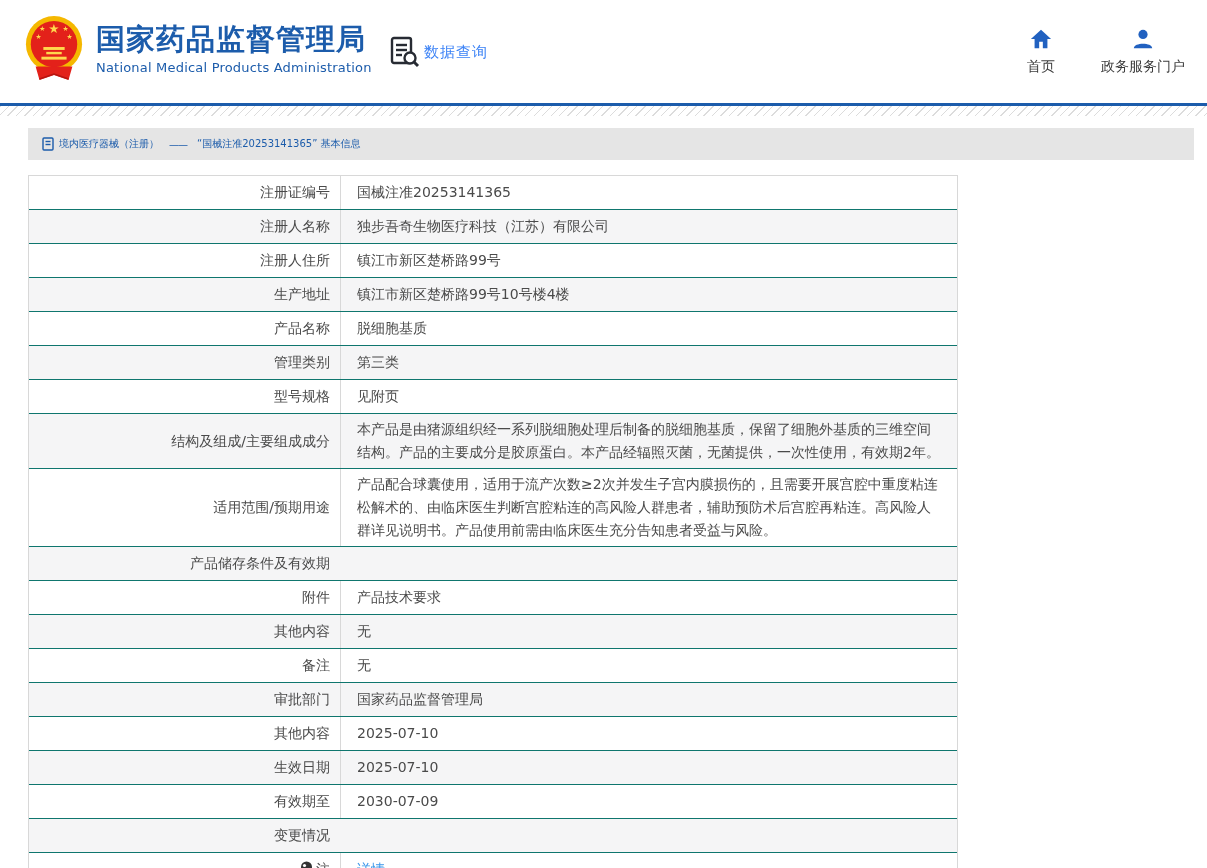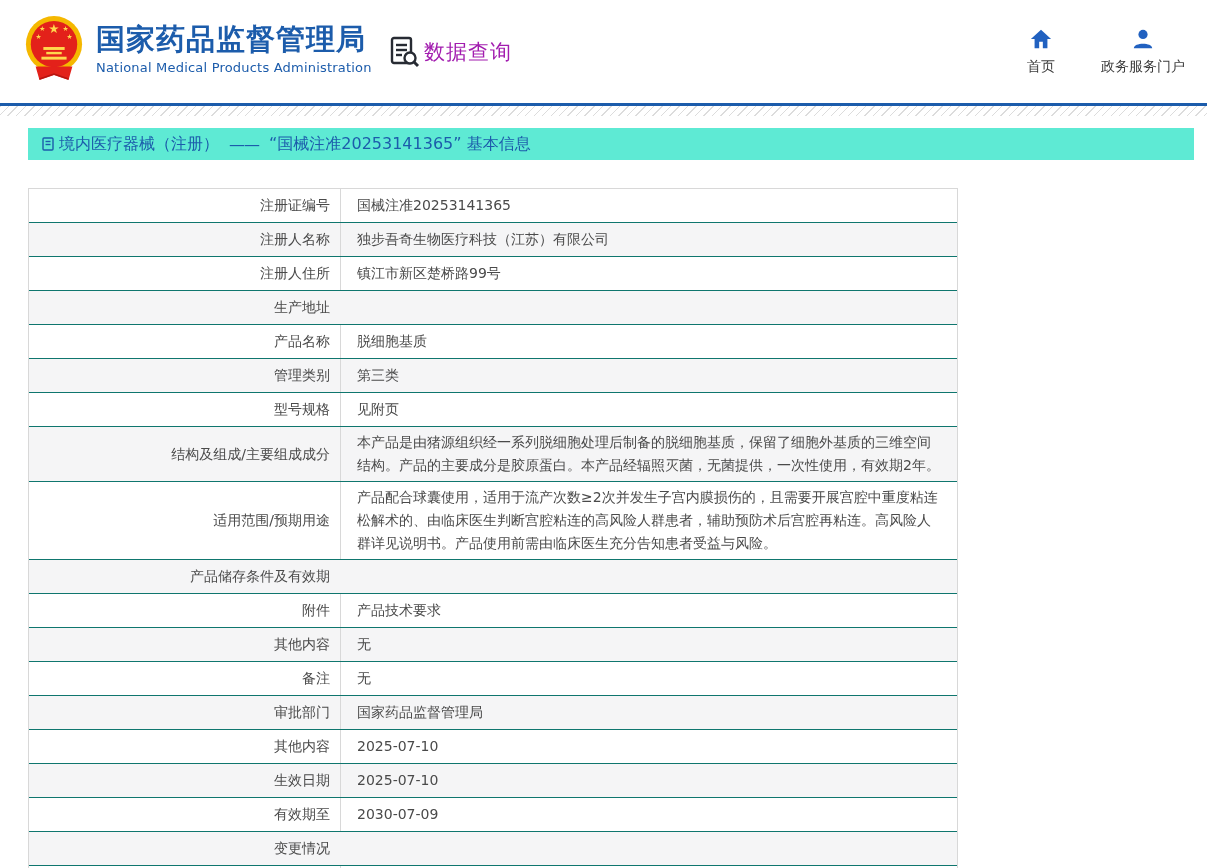--- a/index.html
+++ b/index.html
@@ -13,38 +13,38 @@
   
   .header { position:relative; height:103px; background:#fff; }
   .brand { position:absolute; left:24px; top:12px; display:flex; align-items:center; }
   .emblem { width:60px; height:72px; margin-right:12px; }
   .brand-text { display:flex; flex-direction:column; }
   .org-zh { color:#1c5cab; font-size:29px; font-weight:bold; letter-spacing:1px; line-height:34px; }
   .org-en { color:#1c5cab; font-size:13px; margin-top:4px; letter-spacing:0.2px; }
 
   .module { position:absolute; left:390px; top:36px; display:flex; align-items:center; }
   .module-icon { width:30px; height:32px; margin-right:4px; }
-  .module-label { font-size:21px; color:#a21caf; font-weight:500; letter-spacing:1px; }
+  .module-label { font-size:15px; color:#3b82f6; font-weight:500; letter-spacing:1px; }
 
   .topnav { position:absolute; right:22px; top:28px; display:flex; gap:46px; }
   .nav-item { display:flex; flex-direction:column; align-items:center; cursor:pointer; }
   .nav-item svg { width:22px; height:22px; }
   .nav-label { margin-top:8px; font-size:14px; color:#3c3c3c; white-space:nowrap; }
 
   .header-rule { height:3px; background:#1c5cab; }
   .hatch-band {
     height:10px;
     background:repeating-linear-gradient(135deg,#dcdcdc 0,#dcdcdc 1px,transparent 1px,transparent 6px);
   }
 
   
   .breadcrumb {
-    margin:12px 13px 28px 28px; height:32px;
-    background:#5eead4; display:flex; align-items:center;
-    padding:0 14px; color:#1c5cab; font-size:16px;
+    margin:12px 13px 15px 28px; height:32px;
+    background:#e5e5e5; display:flex; align-items:center;
+    padding:0 14px; color:#1c5cab; font-size:10px;
   }
   .crumb-icon { width:12px; height:14px; margin-right:5px; flex:0 0 auto; }
   .crumb-sep { margin:0 10px; letter-spacing:-1px; }
 
   
   .info-table {
     margin-left:28px; width:930px;
     border:1px solid #d8d8d8;
   }
   .tr { display:flex; background:#fff; }
@@ -136,20 +136,21 @@
   <div class="tr">
     <div class="td label">注册人名称</div>
     <div class="td value">独步吾奇生物医疗科技（江苏）有限公司</div>
   </div>
   <div class="tr">
     <div class="td label">注册人住所</div>
     <div class="td value">镇江市新区楚桥路99号</div>
   </div>
   <div class="tr">
     <div class="td label">生产地址</div>
+    <div class="td value">镇江市新区楚桥路99号10号楼4楼</div>
   </div>
   <div class="tr">
     <div class="td label">产品名称</div>
     <div class="td value">脱细胞基质</div>
   </div>
   <div class="tr">
     <div class="td label">管理类别</div>
     <div class="td value">第三类</div>
   </div>
   <div class="tr">

